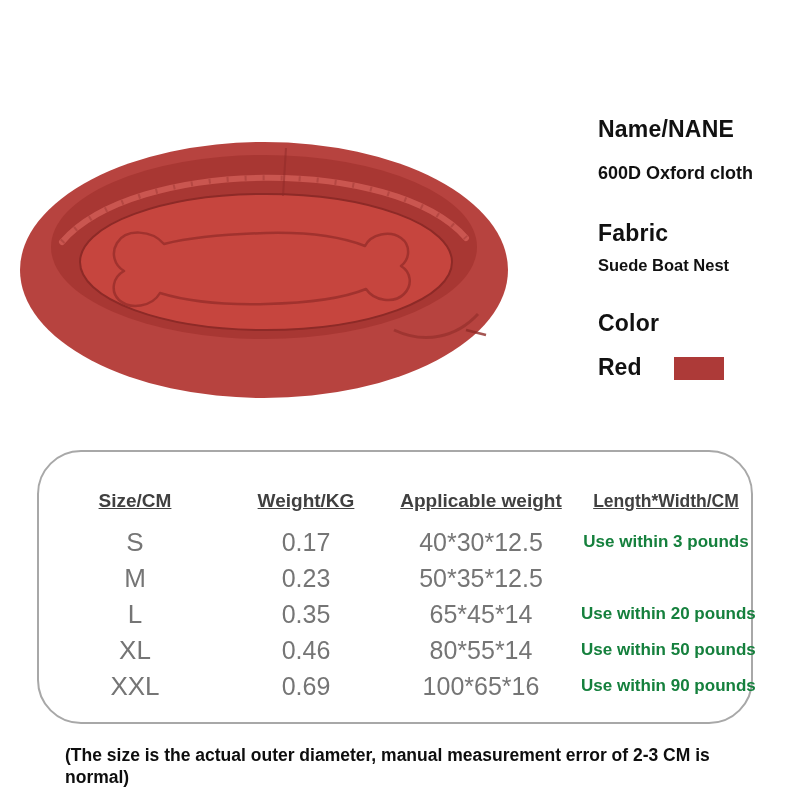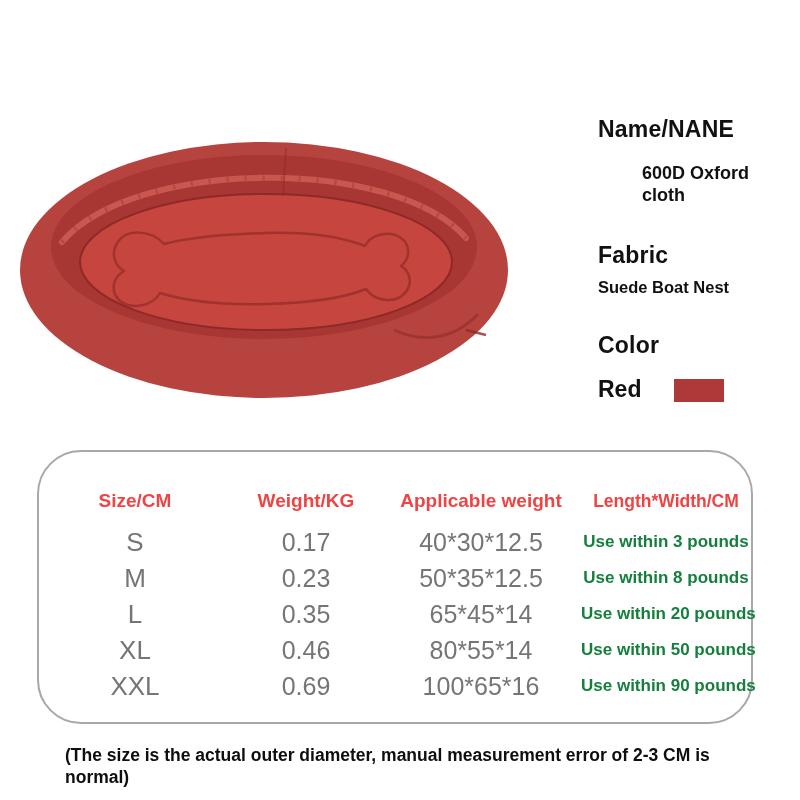--- a/index.html
+++ b/index.html
@@ -27,21 +27,20 @@
     left: 598px; top: 116px;
     width: 195px;
   }
   .info .label-lg {
     font-size: 23px; font-weight: bold; line-height: 26px;
     letter-spacing: 0.2px;
   }
   .info .value-md {
     font-size: 18px; font-weight: bold; line-height: 22px;
     margin-top: 20px;
-    margin-left: 44px;
   }
   .info .value-sm {
     font-size: 16.5px; font-weight: bold; line-height: 21px;
     margin-top: 9px;
   }
   .info .gap-lg { margin-top: 36px; }
   .info .gap-md { margin-top: 34px; }
   .color-row {
     margin-top: 18px;
     display: flex; align-items: flex-end;
@@ -67,22 +66,22 @@
     background: #fff;
   }
   .trow {
     display: grid;
     grid-template-columns: 192px 150px 200px 170px;
     align-items: center;
   }
   .trow.head { height: 46px; }
   .trow.body { height: 36px; }
   .th {
-    font-weight: bold; font-size: 19px; color: #ef4444;
-    text-align: center; white-space: nowrap;
+    font-weight: bold; font-size: 19px; color: #404040;
+    text-align: center; white-space: nowrap; text-decoration: underline;
   }
   .th.dims-h { font-size: 17.5px; }
   .td {
     text-align: center; white-space: nowrap;
   }
   .td.gray {
     color: #757575; font-size: 25px; font-weight: 400;
   }
   .td.size-cell { font-size: 26px; }
   .td.app {
@@ -156,21 +155,20 @@
       <div class="td gray size-cell">S</div>
       <div class="td gray">0.17</div>
       <div class="td gray">40*30*12.5</div>
       <div class="td app">Use within 3 pounds</div>
     </div>
 
     <div class="trow body">
       <div class="td gray size-cell">M</div>
       <div class="td gray">0.23</div>
       <div class="td gray">50*35*12.5</div>
-      <div class="td app">Use within 8 pounds</div>
     </div>
 
     <div class="trow body">
       <div class="td gray size-cell">L</div>
       <div class="td gray">0.35</div>
       <div class="td gray">65*45*14</div>
       <div class="td app">Use within 20 pounds</div>
     </div>
 
     <div class="trow body">

